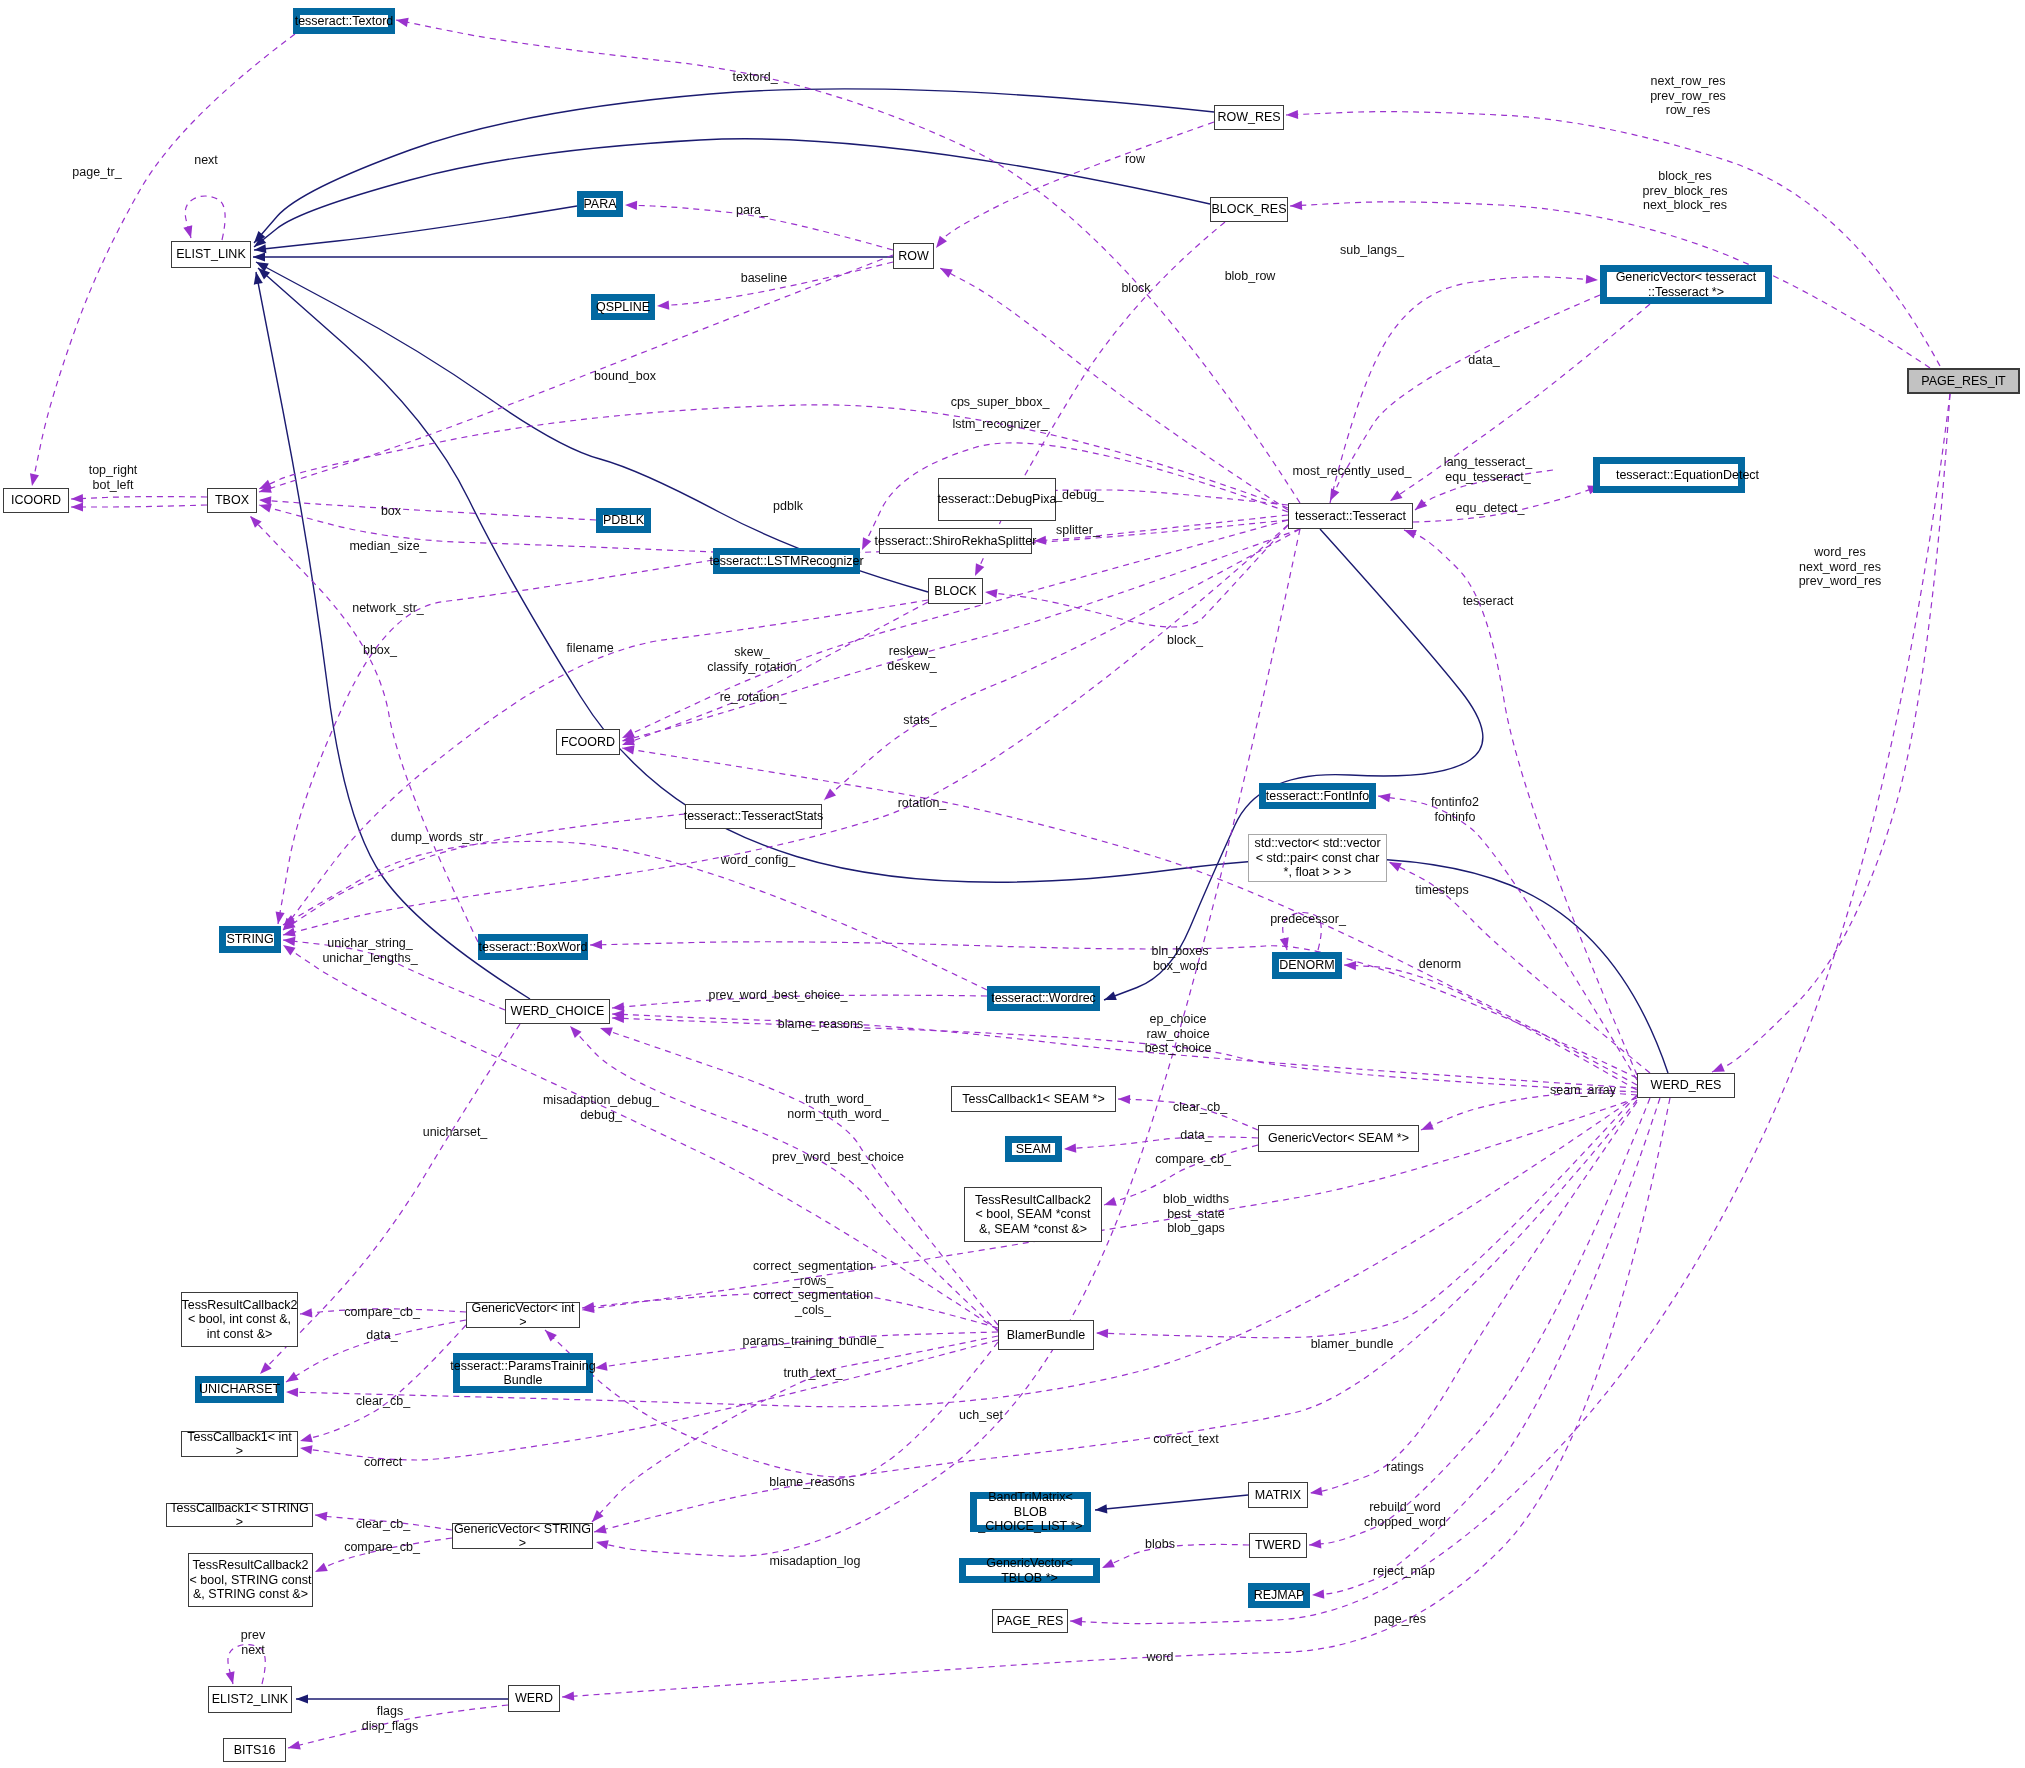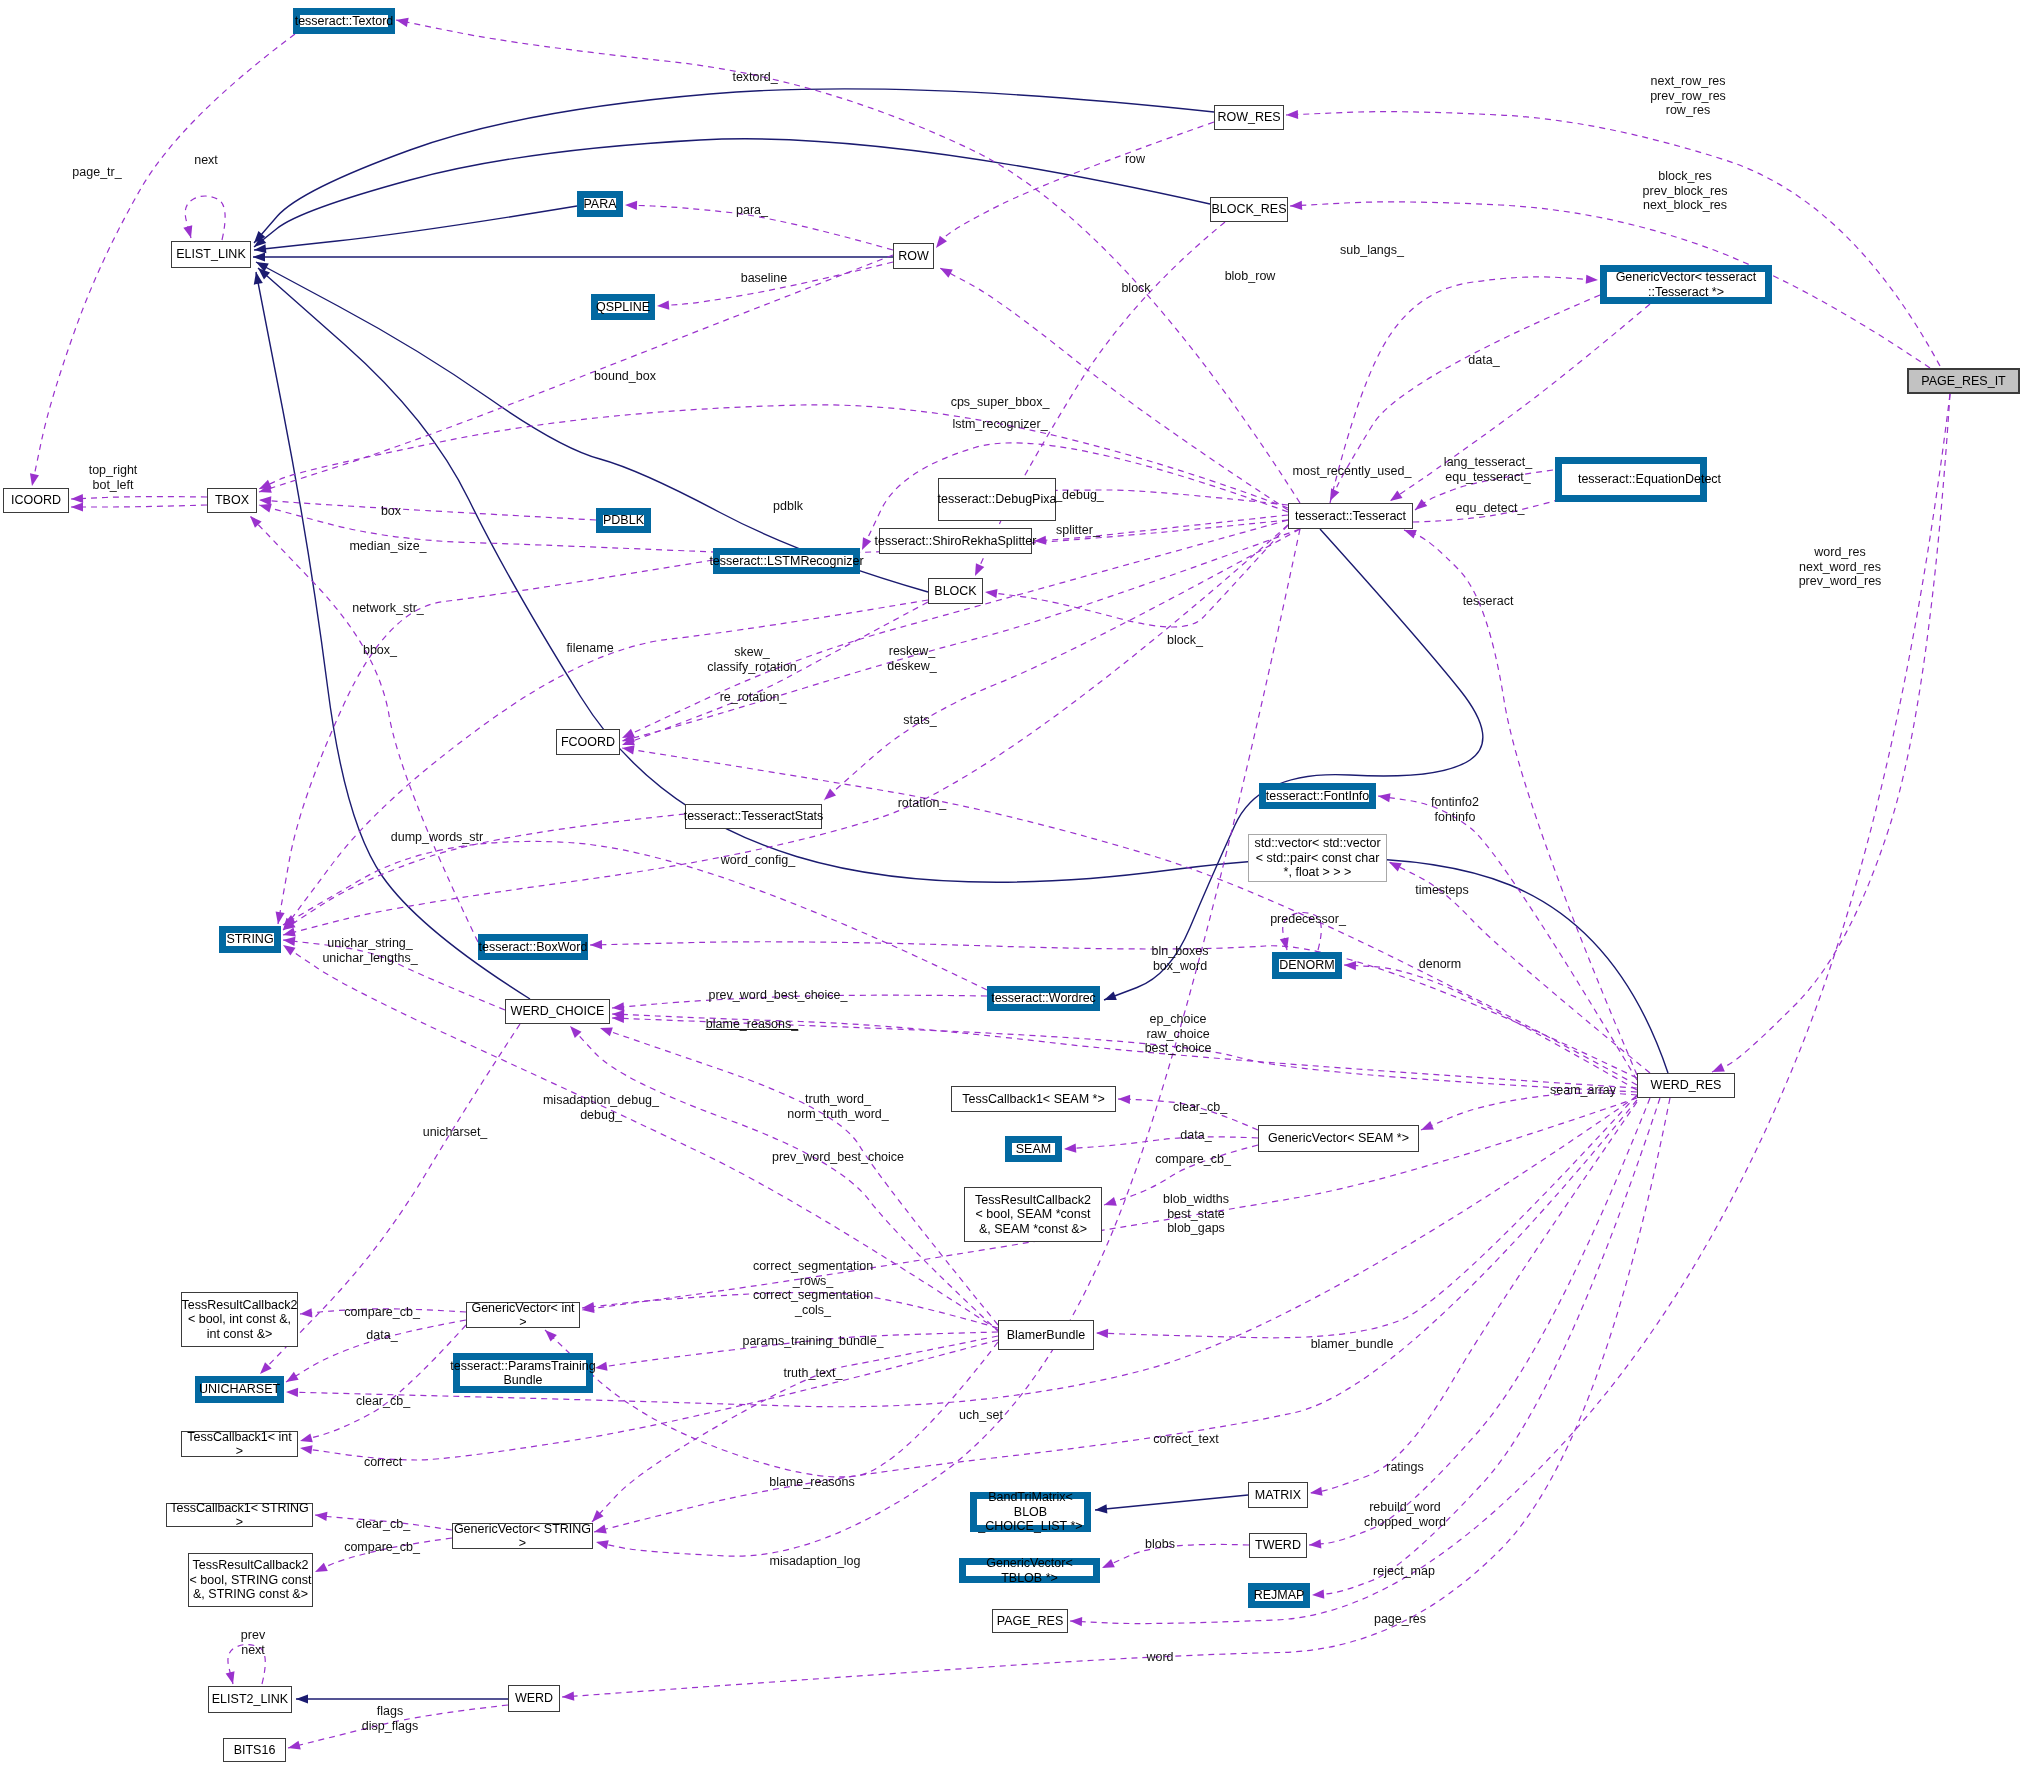--- a/index.html
+++ b/index.html
@@ -218,21 +218,21 @@
     </div>
     <div class="node normal" style="left: 1210px; top: 197px; width: 78px; height: 25px;">
       <div>BLOCK_RES</div>
     </div>
     <div class="node gray" style="left: 1907px; top: 368px; width: 113px; height: 26px;">
       <div>PAGE_RES_IT</div>
     </div>
     <div class="node red" style="left: 1600px; top: 265px; width: 172px; height: 39px;">
       <div>GenericVector&lt; tesseract<br>::Tesseract *&gt;</div>
     </div>
-    <div class="node red" style="left: 1555px; top: 457px; width: 152px; height: 45px; padding-left: 37px;">
+    <div class="node red" style="left: 1593px; top: 457px; width: 152px; height: 36px; padding-left: 37px;">
       <div>tesseract::EquationDetect</div>
     </div>
     <div class="node normal" style="left: 3px; top: 488px; width: 66px; height: 25px;">
       <div>ICOORD</div>
     </div>
     <div class="node normal" style="left: 207px; top: 488px; width: 50px; height: 25px;">
       <div>TBOX</div>
     </div>
     <div class="node red" style="left: 596px; top: 508px; width: 55px; height: 25px;">
       <div>PDBLK</div>
@@ -385,21 +385,21 @@
     <div class="elabel" style="left: 922px; top: 796px;">rotation_</div>
     <div class="elabel" style="left: 1455px; top: 795px;">fontinfo2<br>fontinfo</div>
     <div class="elabel" style="left: 437px; top: 830px;">dump_words_str</div>
     <div class="elabel" style="left: 758px; top: 853px;">word_config_</div>
     <div class="elabel" style="left: 1442px; top: 883px;">timesteps</div>
     <div class="elabel" style="left: 1308px; top: 912px;">predecessor_</div>
     <div class="elabel" style="left: 1180px; top: 944px;">bln_boxes<br>box_word</div>
     <div class="elabel" style="left: 1440px; top: 957px;">denorm</div>
     <div class="elabel" style="left: 370px; top: 936px;">unichar_string_<br>unichar_lengths_</div>
     <div class="elabel" style="left: 778px; top: 988px;">prev_word_best_choice_</div>
-    <div class="elabel" style="left: 752px; top: 1017px; text-decoration: underline;">blame_reasons_</div>
+    <div class="elabel" style="left: 824px; top: 1017px;">blame_reasons_</div>
     <div class="elabel" style="left: 1178px; top: 1012px;">ep_choice<br>raw_choice<br>best_choice</div>
     <div class="elabel" style="left: 1583px; top: 1083px;">seam_array</div>
     <div class="elabel" style="left: 838px; top: 1092px;">truth_word_<br>norm_truth_word_</div>
     <div class="elabel" style="left: 1200px; top: 1100px;">clear_cb_</div>
     <div class="elabel" style="left: 1196px; top: 1128px;">data_</div>
     <div class="elabel" style="left: 1193px; top: 1152px;">compare_cb_</div>
     <div class="elabel" style="left: 838px; top: 1150px;">prev_word_best_choice</div>
     <div class="elabel" style="left: 1196px; top: 1192px;">blob_widths<br>best_state<br>blob_gaps</div>
     <div class="elabel" style="left: 601px; top: 1093px;">misadaption_debug_<br>debug_</div>
     <div class="elabel" style="left: 455px; top: 1125px;">unicharset_</div>

